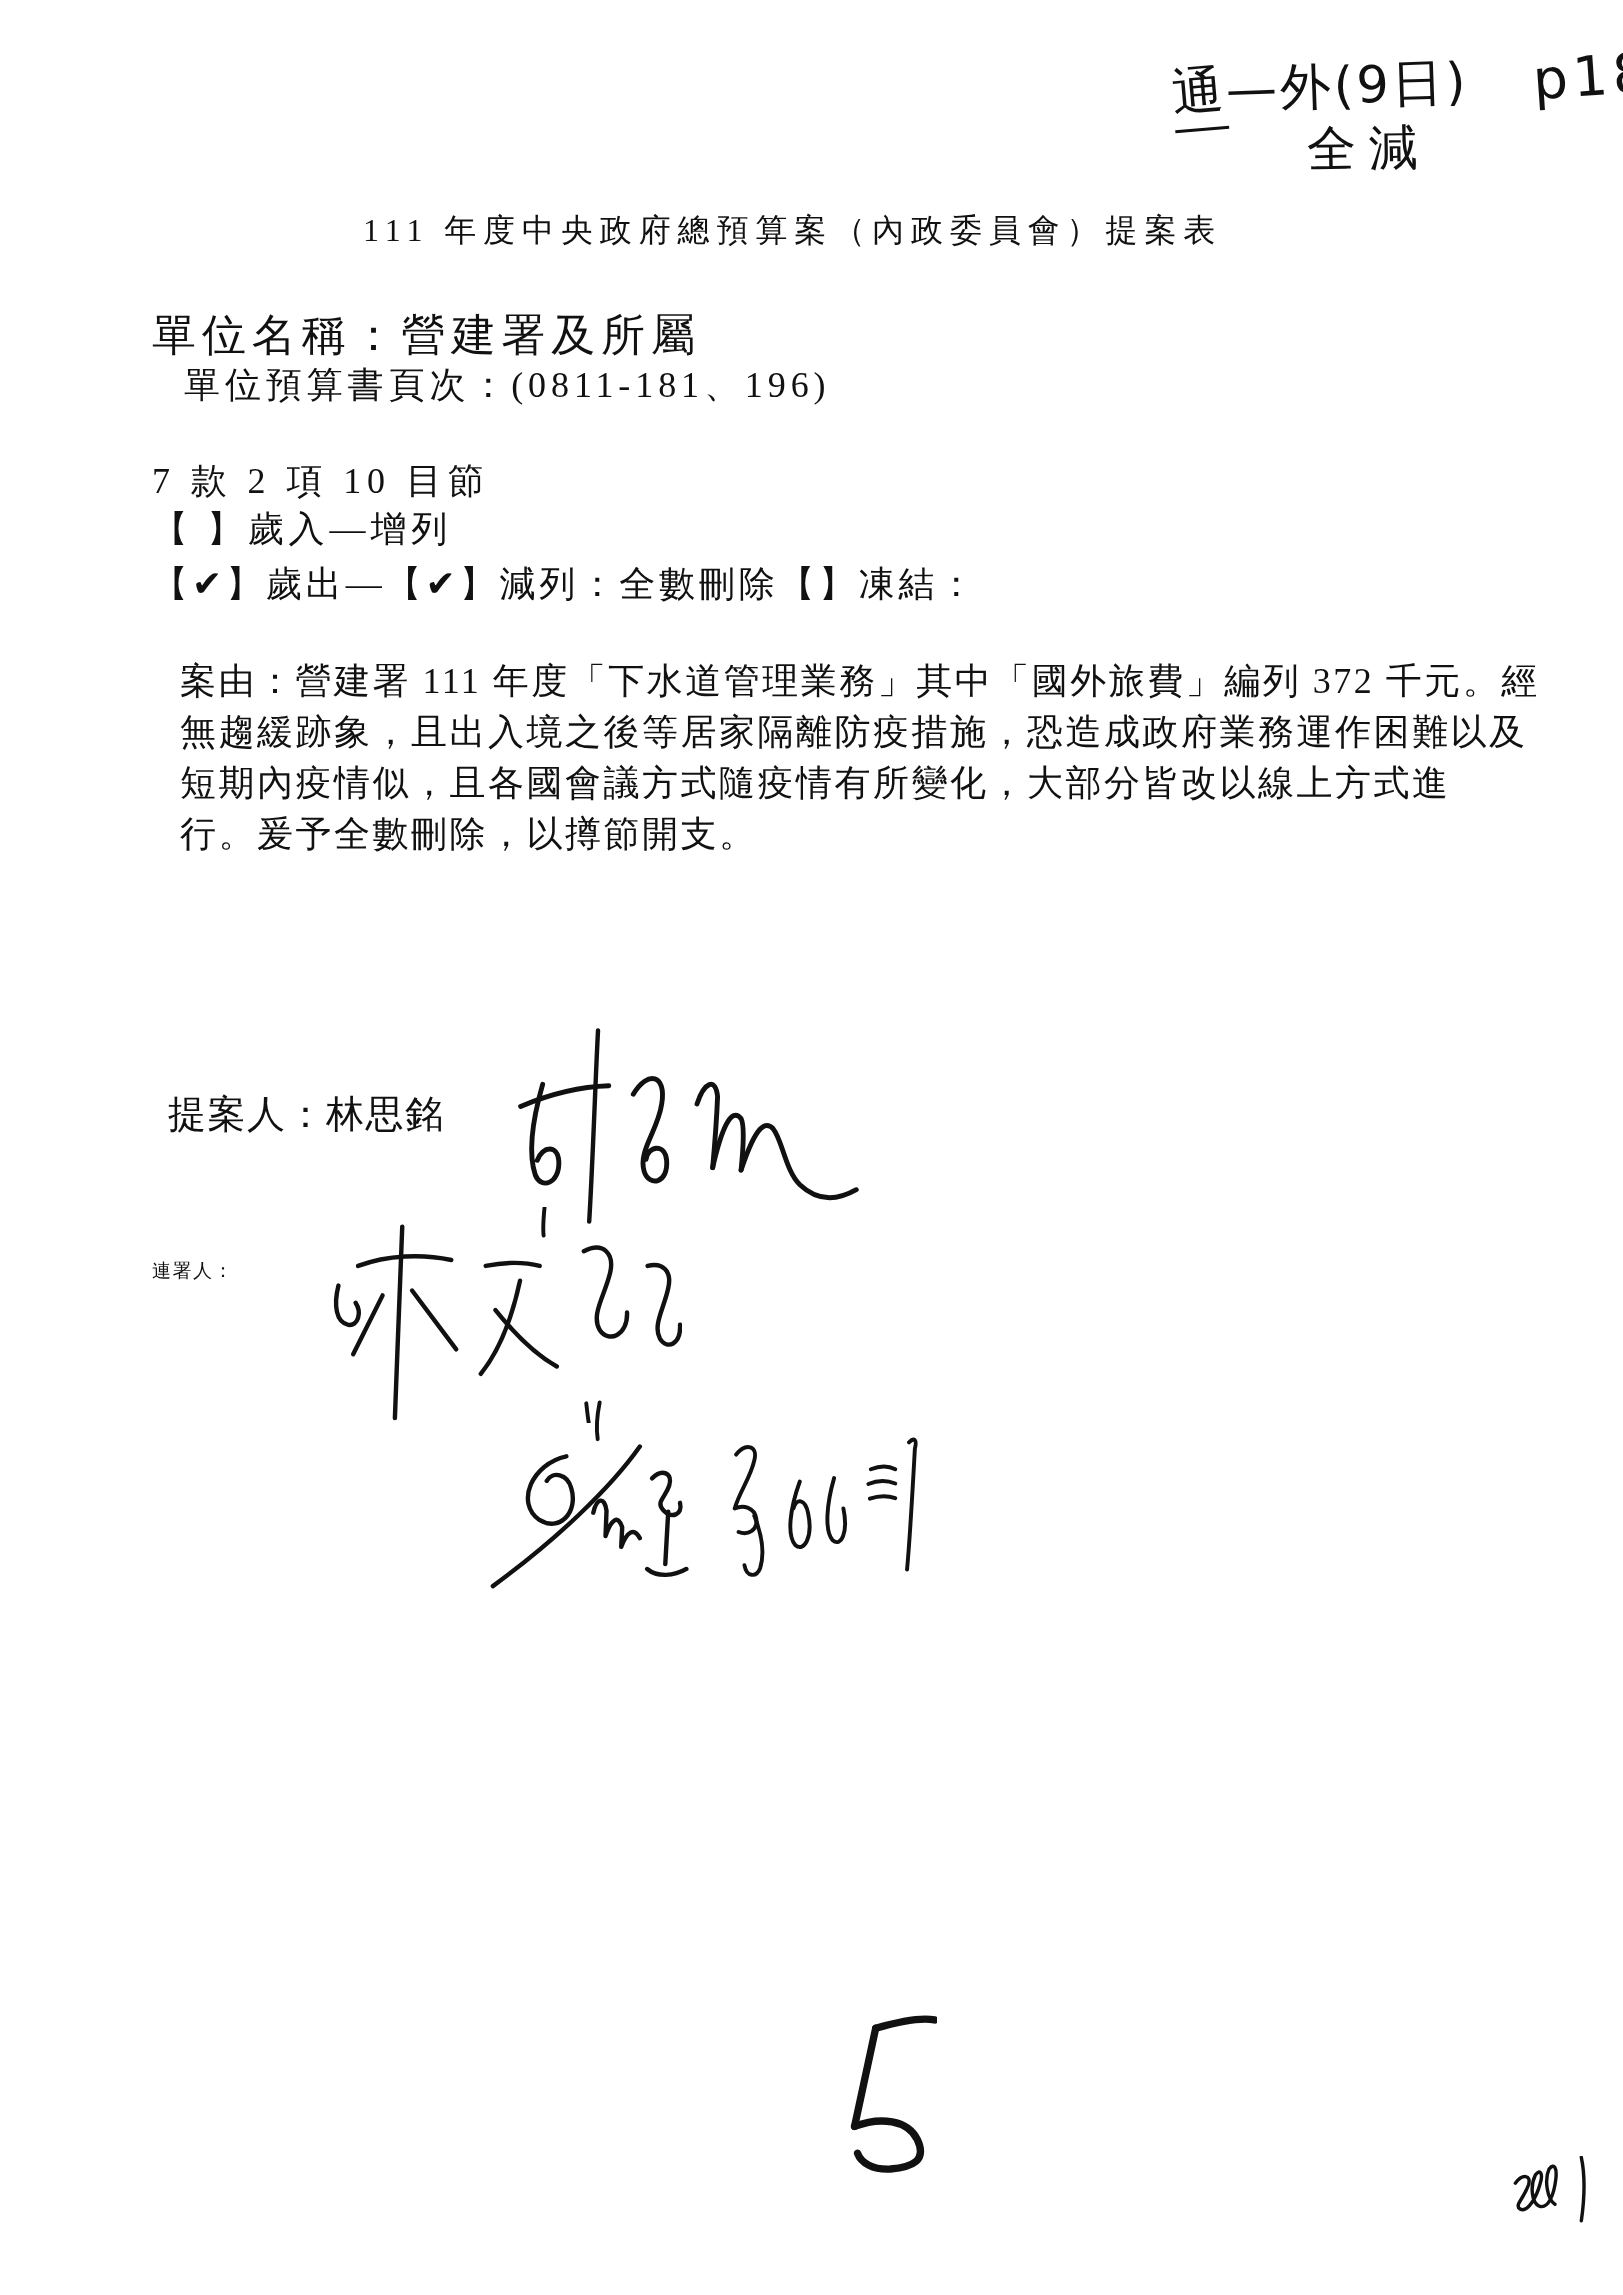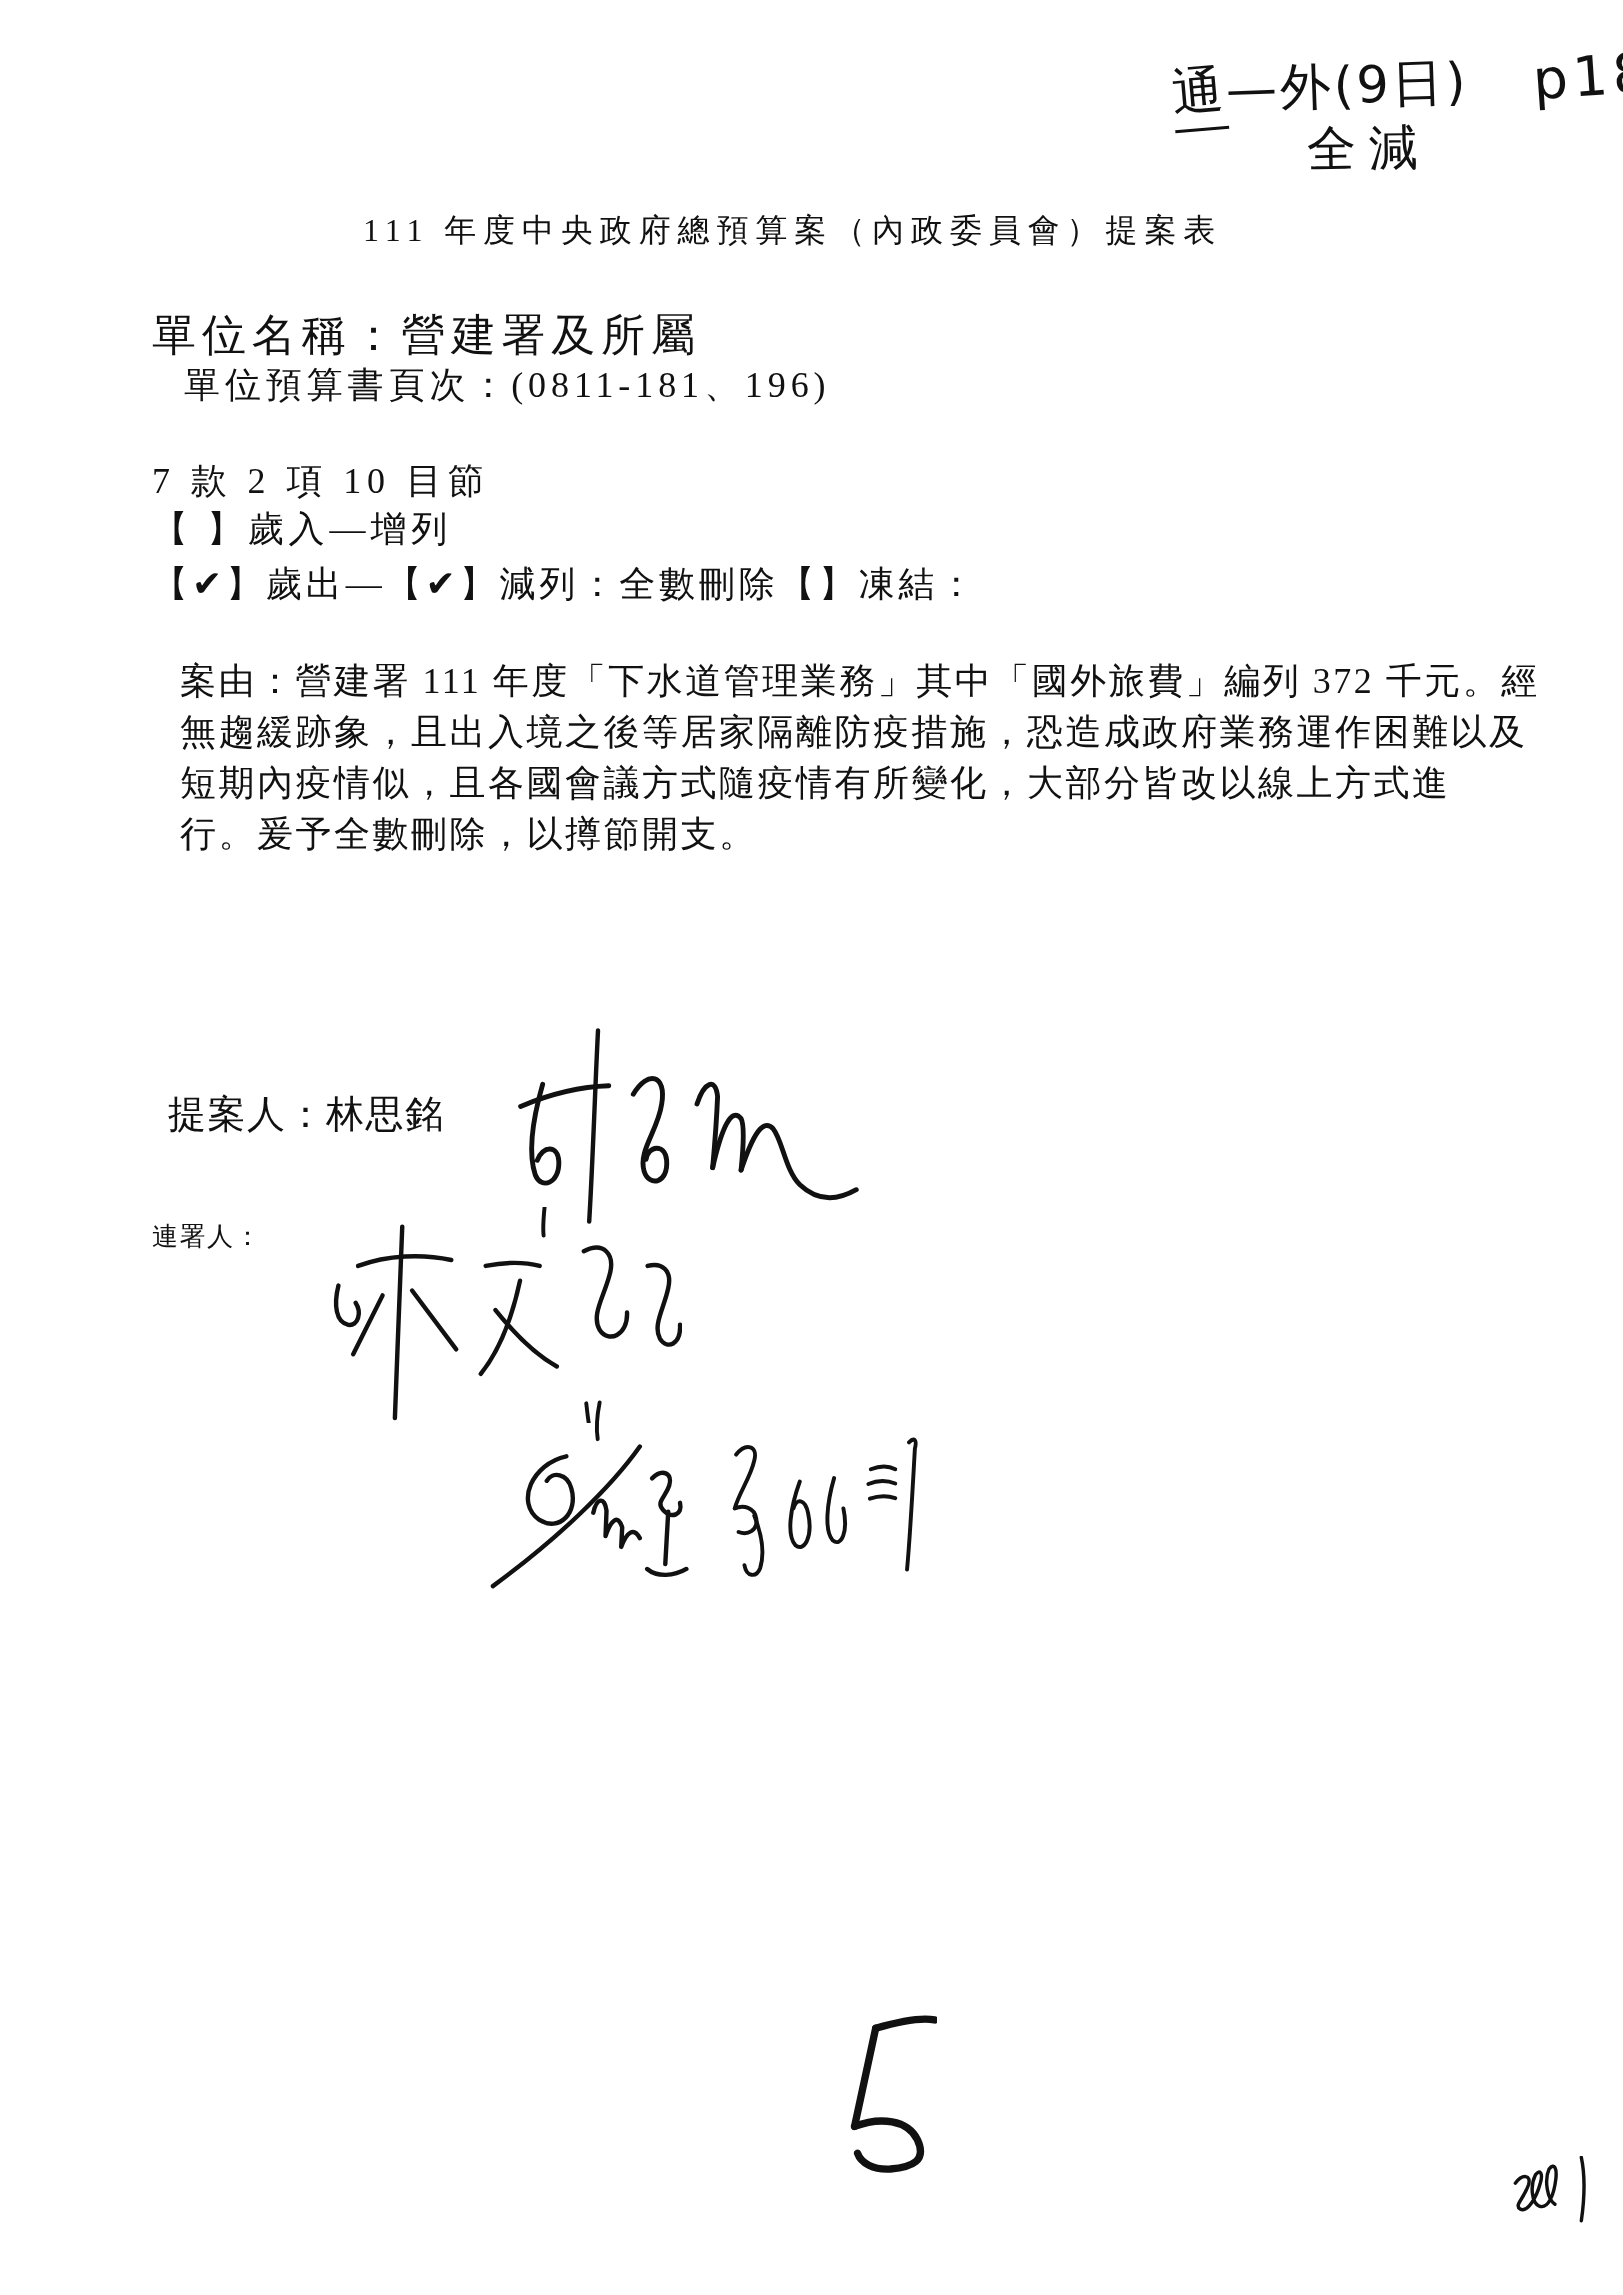--- a/index.html
+++ b/index.html
@@ -18,21 +18,21 @@
   
   .title       { left: 363px; top: 209px;  font-size: 32px; letter-spacing: 6.9px; }
   .unit-name   { left: 152px; top: 306px;  font-size: 44px; letter-spacing: 5.9px; }
   .unit-page   { left: 152px; top: 361px;  font-size: 36px; letter-spacing: 4.9px; margin-left: 32px; }
   .budget-item { left: 152px; top: 457px;  font-size: 36px; letter-spacing: 5.9px; text-align: center; }
   .cb-line-1   { left: 152px; top: 505px; font-size: 36px; letter-spacing: 4.9px; text-align: center; }
   .cb-line-2   { left: 152px; top: 560px; font-size: 36px; letter-spacing: 3.9px; }
   .case-para   { left: 150px; top: 656px; font-size: 36px; letter-spacing: 2.5px; margin-left: 30px; }
   .case-para .case-line { height: 51px; line-height: 51px; }
   .proposer    { left: 168px; top: 1082px; font-size: 38px; letter-spacing: 1.5px; margin-top: 7px; }
-  .cosigner    { left: 152px; top: 1219px; font-size: 26px; letter-spacing: 1.5px; }
+  .cosigner    { left: 152px; top: 1258px; font-size: 19px; letter-spacing: 1.5px; }
 
   
   .hw { font-family: "DejaVu Sans", sans-serif; }
   .note-top { left: 1172px; top: 49px; transform: rotate(-2deg); }
   .note-row { display: flex; align-items: baseline; }
   .note-cjk  { font-size: 51px; letter-spacing: 2.9px; }
   .note-under { border-bottom: 3.9px solid #111; padding-bottom: 2px; display:inline-block; transform: rotate(-3deg); }
   .note-page { font-size: 55px; margin-left: 64px; letter-spacing: 4.9px; transform: rotate(-2deg); }
   .note-second { left: 1307px; top: 116px; font-size: 49px; letter-spacing: 12.8px; transform: rotate(-1deg); }
 

